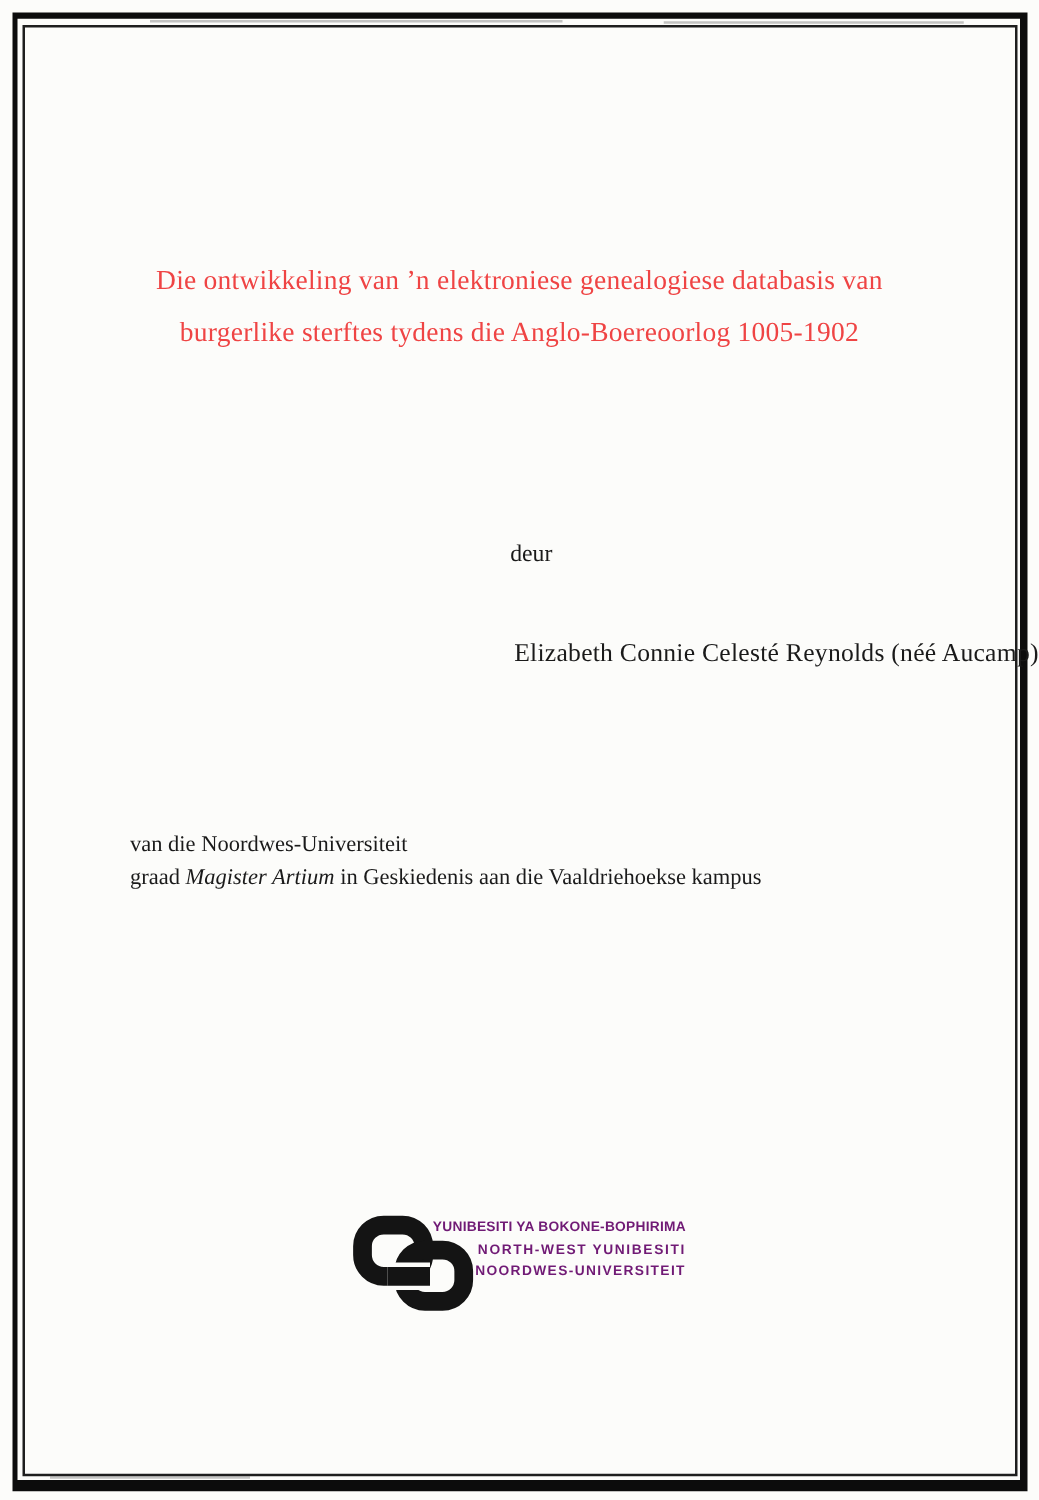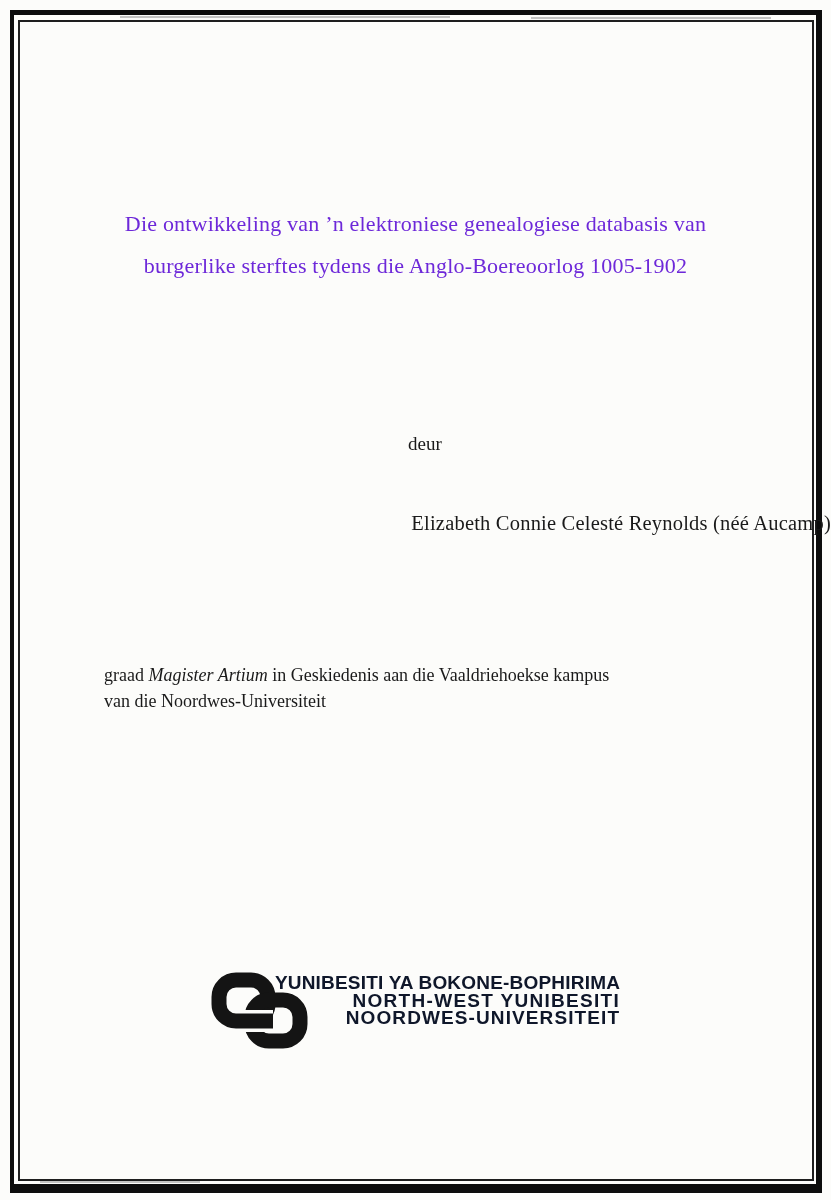--- a/index.html
+++ b/index.html
@@ -39,21 +39,21 @@
   .smudge.s2 { top: 17px; right: 60px; width: 240px; height: 2px; }
   .smudge.s3 { bottom: 17px; left: 40px; width: 160px; height: 2px; }
 
   .title-block {
     position: absolute;
     top: 203px; left: 0; right: 0;
     text-align: center;
     font-size: 22px;
     line-height: 42px;
     letter-spacing: 0.2px;
-    color: #6d28d9;
+    color: #ef4444;
   }
 
   .byline {
     position: absolute;
     top: 433px; left: 0; right: 0;
     text-align: center;
     font-size: 19px;
     margin-left: 19px;
   }
 
@@ -92,23 +92,23 @@
     justify-content: center;
     align-items: flex-start;
   }
   .logo-mark { display: block; flex: 0 0 auto; }
   .logo-text {
     margin-left: -33px;
     margin-top: 2px;
     text-align: right;
     font-family: "Liberation Sans", "DejaVu Sans", sans-serif;
     font-weight: 700;
-    font-size: 19px;
+    font-size: 11px;
     line-height: 17.5px;
-    color: #0f172a;
+    color: #701a75;
     white-space: nowrap;
   }
   .logo-text .l1 { letter-spacing: 0.2px; }
   .logo-text .l2 { letter-spacing: 1.3px; }
   .logo-text .l3 { letter-spacing: 1.1px; }
 </style>
 </head>
 <body>
 
 <div class="page">
@@ -122,22 +122,22 @@
   <div class="title-block">
     <div>Die ontwikkeling van ’n elektroniese genealogiese databasis van</div>
     <div>burgerlike sterftes tydens die Anglo-Boereoorlog 1005-1902</div>
   </div>
 
   <div class="byline">deur</div>
 
   <div class="author">Elizabeth Connie Celesté Reynolds (néé Aucamp)</div>
 
   <div class="statement">
+    <div>van die Noordwes-Universiteit</div>
     <div><span>graad </span><span class="ital">Magister Artium</span><span> in Geskiedenis aan die Vaaldriehoekse kampus</span></div>
-    <div>van die Noordwes-Universiteit</div>
   </div>
 
 
   <div class="logo-block">
     <svg class="logo-mark" width="97" height="77" viewBox="0 0 97 77" xmlns="http://www.w3.org/2000/svg">
       <g fill="none">
         <rect x="8" y="8" width="49" height="41" rx="17" stroke="#141414" stroke-width="15"></rect>
         <rect x="41" y="28" width="48" height="41" rx="17" stroke="#141414" stroke-width="15"></rect>
         <path d="M28 49 H62" stroke="#fcfcfa" stroke-width="22"></path>
         <path d="M28 49 H62" stroke="#141414" stroke-width="15"></path>

